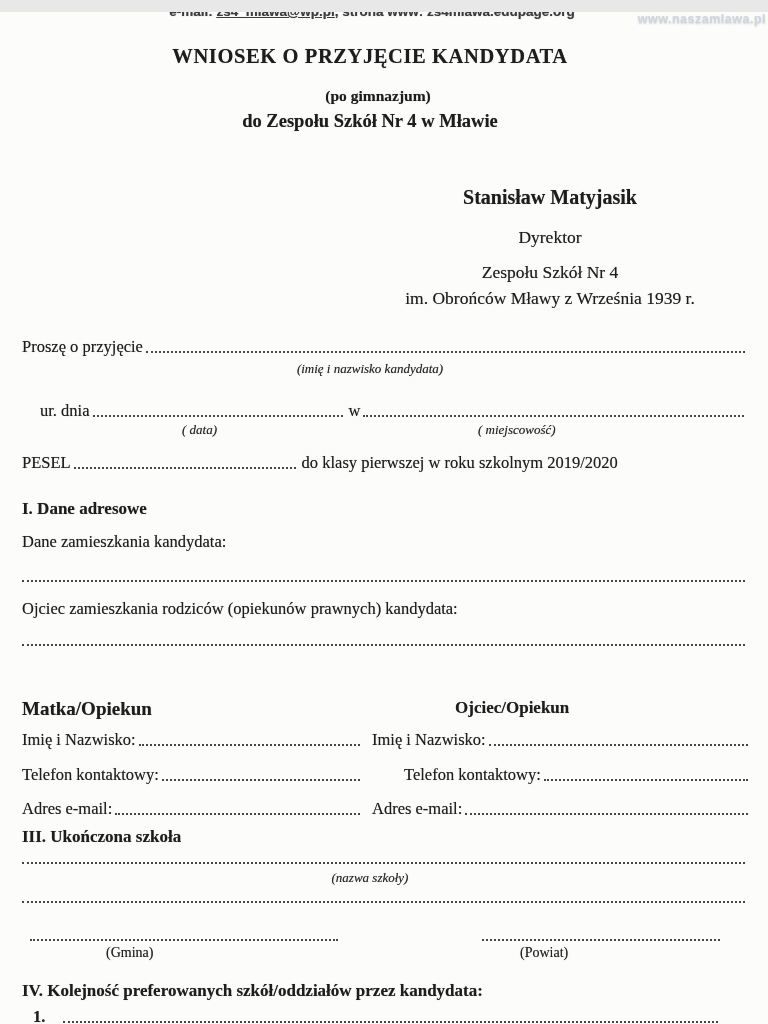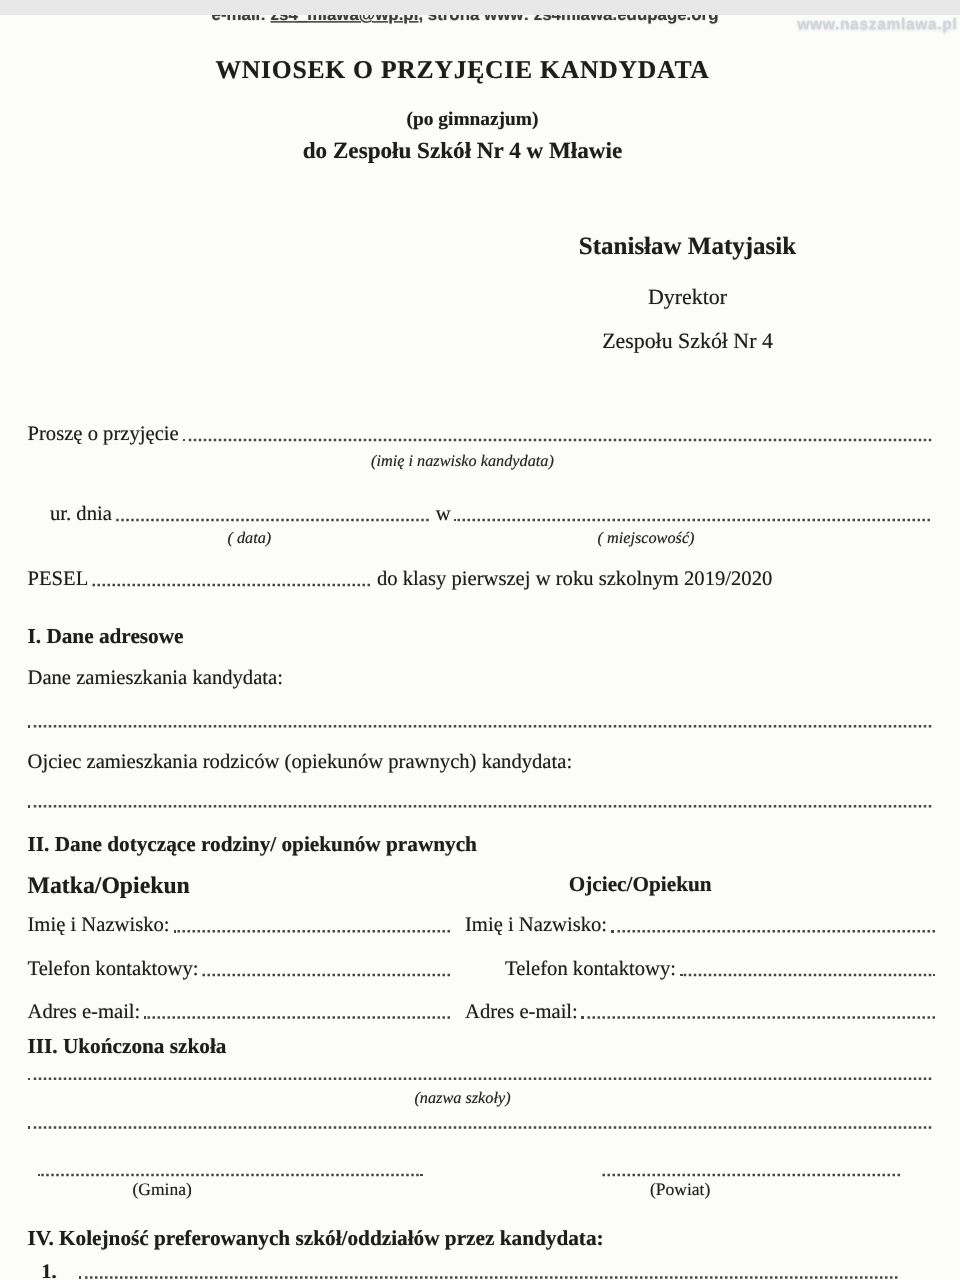--- a/index.html
+++ b/index.html
@@ -111,20 +111,21 @@
 
   <div class="abs watermark">www.naszamlawa.pl</div>
 
   <div class="abs ctr bold t1">WNIOSEK O PRZYJĘCIE KANDYDATA</div>
   <div class="abs ctr bold t2">(po gimnazjum)</div>
   <div class="abs ctr bold t3">do Zespołu Szkół Nr 4 w Mławie</div>
 
   <div class="abs addr a-name bold">Stanisław Matyjasik</div>
   <div class="abs addr a-role">Dyrektor</div>
   <div class="abs addr a-org1">Zespołu Szkół Nr 4</div>
+  <div class="abs addr a-org2">im. Obrońców Mławy z Września 1939 r.</div>
 
   <div class="abs row line row-request">
     <span>Proszę o przyjęcie</span>
     <span class="ldr grow"></span>
   </div>
   <div class="abs ctr cap it cap-name">(imię i nazwisko kandydata)</div>
 
   <div class="abs row line row-birth">
     <span>ur. dnia</span>
     <span class="ldr ldr-date"></span>
@@ -139,21 +140,20 @@
     <span class="ldr ldr-pesel"></span>
     <span>do klasy pierwszej w roku szkolnym 2019/2020</span>
   </div>
 
   <div class="abs s-h bold line s1-h">I. Dane adresowe</div>
   <div class="abs line s1-l1">Dane zamieszkania kandydata:</div>
   <div class="abs dotline dot1"></div>
   <div class="abs line s1-l2">Ojciec zamieszkania rodziców (opiekunów prawnych) kandydata:</div>
   <div class="abs dotline dot2"></div>
 
-  <div class="abs s-h bold line s2-h">II. Dane dotyczące rodziny/ opiekunów prawnych</div>
   <div class="abs bold s2-cl">Matka/Opiekun</div>
   <div class="abs bold s2-cr">Ojciec/Opiekun</div>
 
   <div class="abs row line frow fr1">
     <span class="half-l">
       <span>Imię i Nazwisko:</span>
       <span class="ldr grow"></span>
     </span>
     <span class="half-r">
       <span>Imię i Nazwisko:</span>

